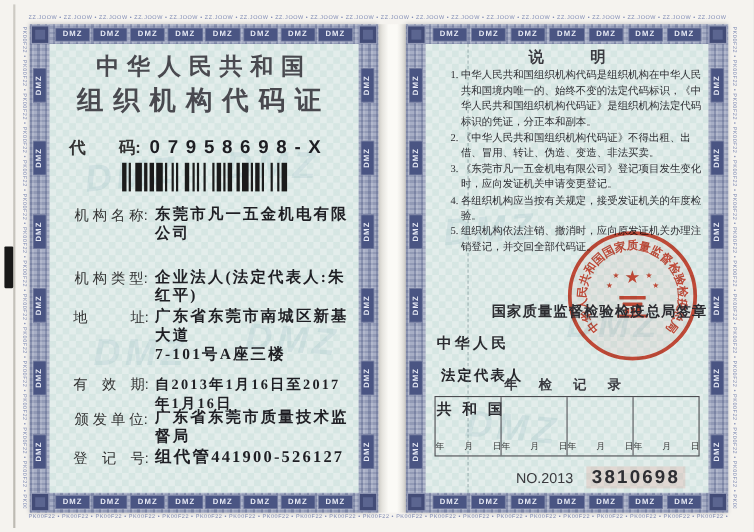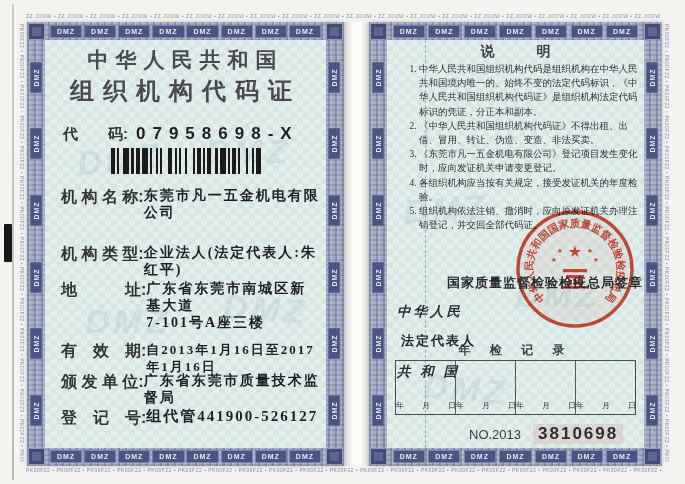--- a/index.html
+++ b/index.html
@@ -47,34 +47,34 @@
   .t1,.t2{position:absolute;left:0;width:100%;text-align:center;font-weight:700;color:#49494f;}
   .t1{top:6px;font-size:21px;letter-spacing:7px;}
   .t2{top:35px;font-size:24px;letter-spacing:9px;}
   .code-row{position:absolute;top:84px;left:18px;display:flex;align-items:baseline;}
   .code-label{font-size:15px;font-weight:700;white-space:pre;color:#333;}
   .code-value{font-size:17px;font-weight:700;letter-spacing:7px;margin-left:8px;color:#1d1d22;}
   .barcode{position:absolute;top:108px;left:66px;width:152px;height:26px;display:flex;}
   .barcode div{height:100%;}
   .barcode .bk{background:#1b1b1b;}
   .frow{position:absolute;left:16px;right:4px;display:flex;align-items:flex-start;}
-  .flabel{flex:0 0 auto;min-width:80px;font-size:16px;font-weight:700;white-space:pre;color:#333;}
+  .flabel{flex:0 0 auto;min-width:80px;font-size:13px;font-weight:400;white-space:pre;color:#333;text-align:center;}
   .fvalue{font-size:14px;font-weight:700;letter-spacing:1px;color:#1f1f24;line-height:17px;font-family:Liberation Serif, serif;}
   .fvalue span{display:block;letter-spacing:2px;}
   .r0{top:147px}.r1{top:204px}.r2{top:240px}.r3{top:301px}.r4{top:332px}.r5{top:368px}
   .r3 .fvalue{font-size:13px;}
   .r5 .fvalue{font-size:15px;letter-spacing:1.5px;}
   
   .rtitle{position:absolute;top:3px;left:0;width:100%;text-align:center;font-size:14px;font-weight:700;
           white-space:pre;color:#3a3a40;}
   .notes{position:absolute;top:22px;left:16px;right:2px;margin:0;padding-left:16px;
          font-family:"Liberation Serif","DejaVu Serif",serif;}
   .notes li{font-size:9.5px;line-height:14.2px;color:#2e2e33;margin:0;}
   .issuer-stack{position:absolute;top:222px;left:10px;font-size:13.5px;font-weight:700;letter-spacing:3px;
-                line-height:20px;color:#2b2b30;white-space:pre;font-style:italic;}
+                line-height:20px;color:#2b2b30;white-space:pre;}
   .issuer-line{position:absolute;top:234px;left:60px;font-size:13px;font-weight:700;letter-spacing:1px;
                color:#2b2b30;z-index:5;white-space:nowrap;}
   .note1{position:absolute;top:262px;left:8px;font-size:13px;font-weight:700;letter-spacing:1px;color:#26262b;}
   .note2{position:absolute;top:292px;left:14px;font-size:13px;font-weight:700;letter-spacing:2px;color:#26262b;}
   .rec-title{position:absolute;top:302px;left:0;width:100%;text-align:center;font-size:12px;font-weight:700;
              letter-spacing:8px;color:#3a3a40;}
   .rec-table{position:absolute;top:320px;left:8px;right:8px;height:53px;display:flex;
              border:1px solid #4c4c50;z-index:2;}
   .rec-cell{flex:1;position:relative;border-left:1px solid #55555a;}
   .rec-cell:first-child{border-left:none;}

